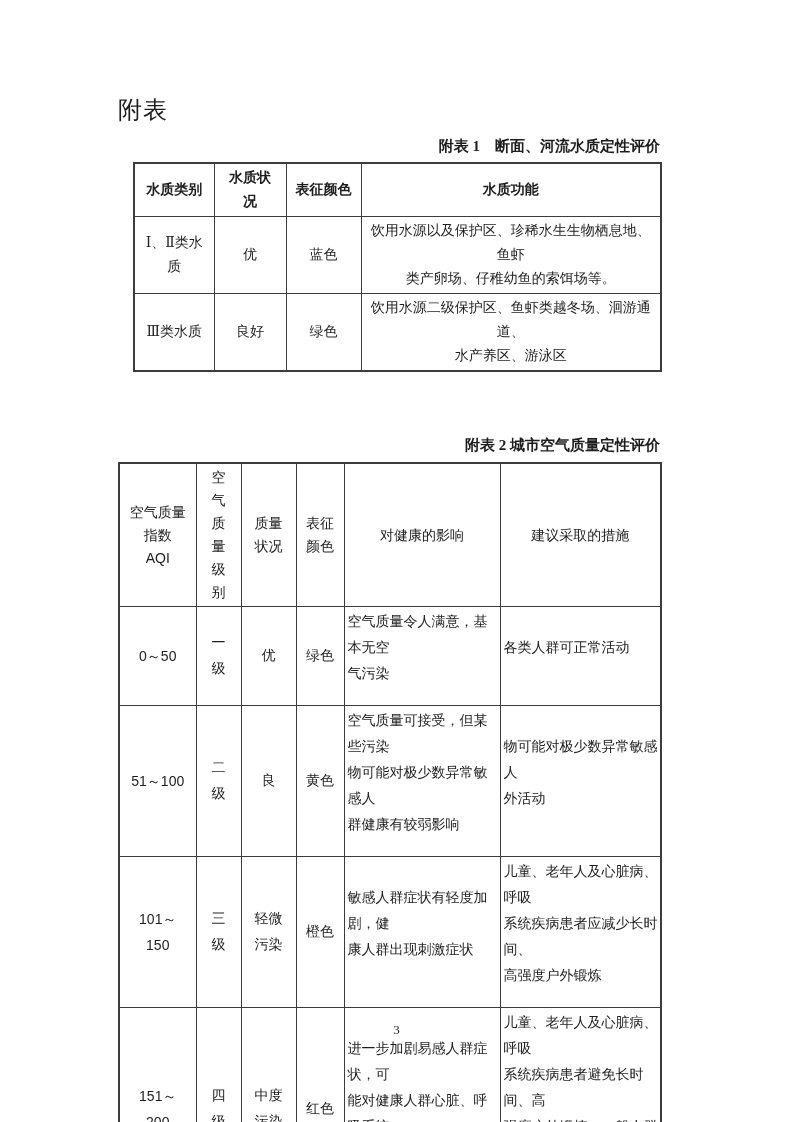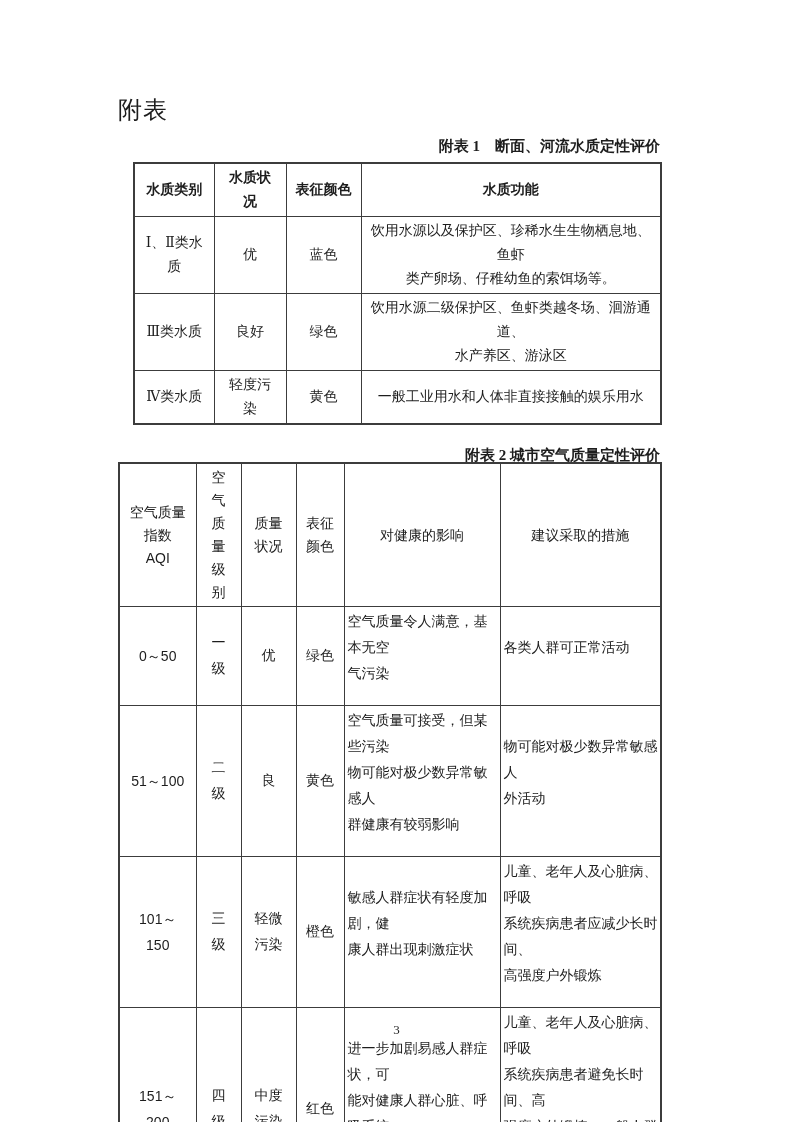--- a/index.html
+++ b/index.html
@@ -11,21 +11,21 @@
   }
   .doc-heading {
     position:absolute; left:118px; top:94px;
     font-size:24px; letter-spacing:1px;
   }
   .caption {
     position:absolute; text-align:right;
     font-weight:bold; font-size:15px; white-space:pre-line;
   }
   .caption1 { left:133px; width:527px; top:137px; }
-  .caption2 { left:118px; width:542px; top:446px; }
+  .caption2 { left:118px; width:542px; top:436px; }
   table {
     position:absolute; border-collapse:collapse; table-layout:fixed;
     border:2px solid #3c3c3c; background:#ffffff;
   }
   th, td {
     border:1px solid #3c3c3c;
     font-size:14px; font-weight:normal;
     text-align:center; vertical-align:middle;
     white-space:pre-line; overflow:hidden;
     padding:2px 9px;
@@ -90,26 +90,20 @@
       <td>蓝色</td>
       <td>饮用水源以及保护区、珍稀水生生物栖息地、鱼虾
 类产卵场、仔稚幼鱼的索饵场等。</td>
     </tr>
     <tr>
       <td>Ⅲ类水质</td>
       <td>良好</td>
       <td>绿色</td>
       <td>饮用水源二级保护区、鱼虾类越冬场、洄游通道、
 水产养区、游泳区</td>
-    </tr>
-    <tr>
-      <td>Ⅳ类水质</td>
-      <td>轻度污染</td>
-      <td>黄色</td>
-      <td>一般工业用水和人体非直接接触的娱乐用水</td>
     </tr>
   </tbody>
 </table>
 
 <div class="caption caption2">附表 2 城市空气质量定性评价</div>
 
 <table class="t2">
   <colgroup>
     <col style="width:77px">
       <col style="width:45px">

